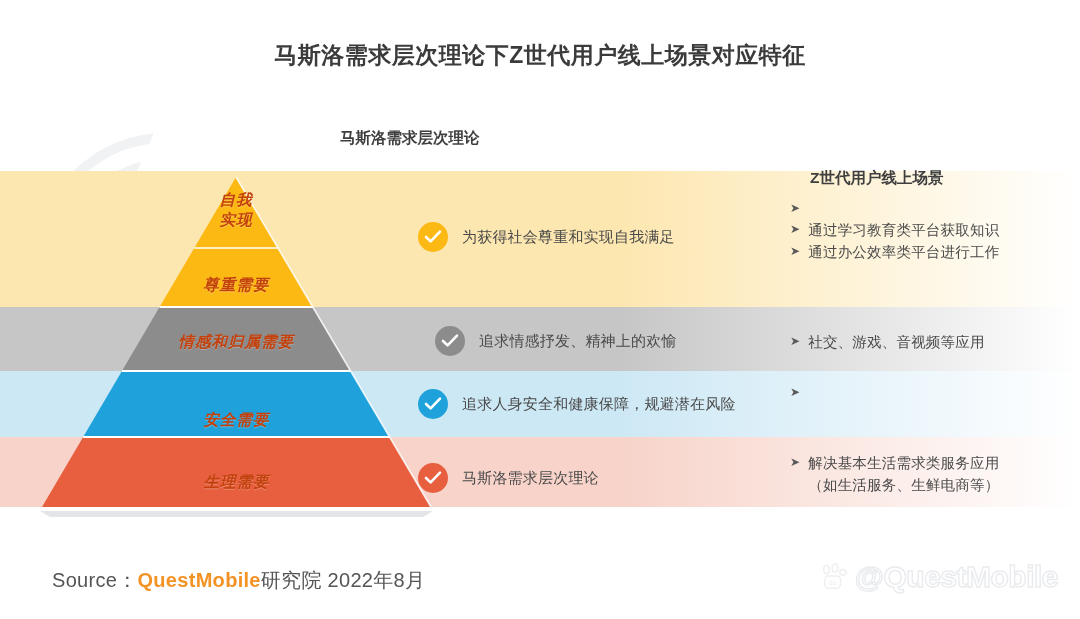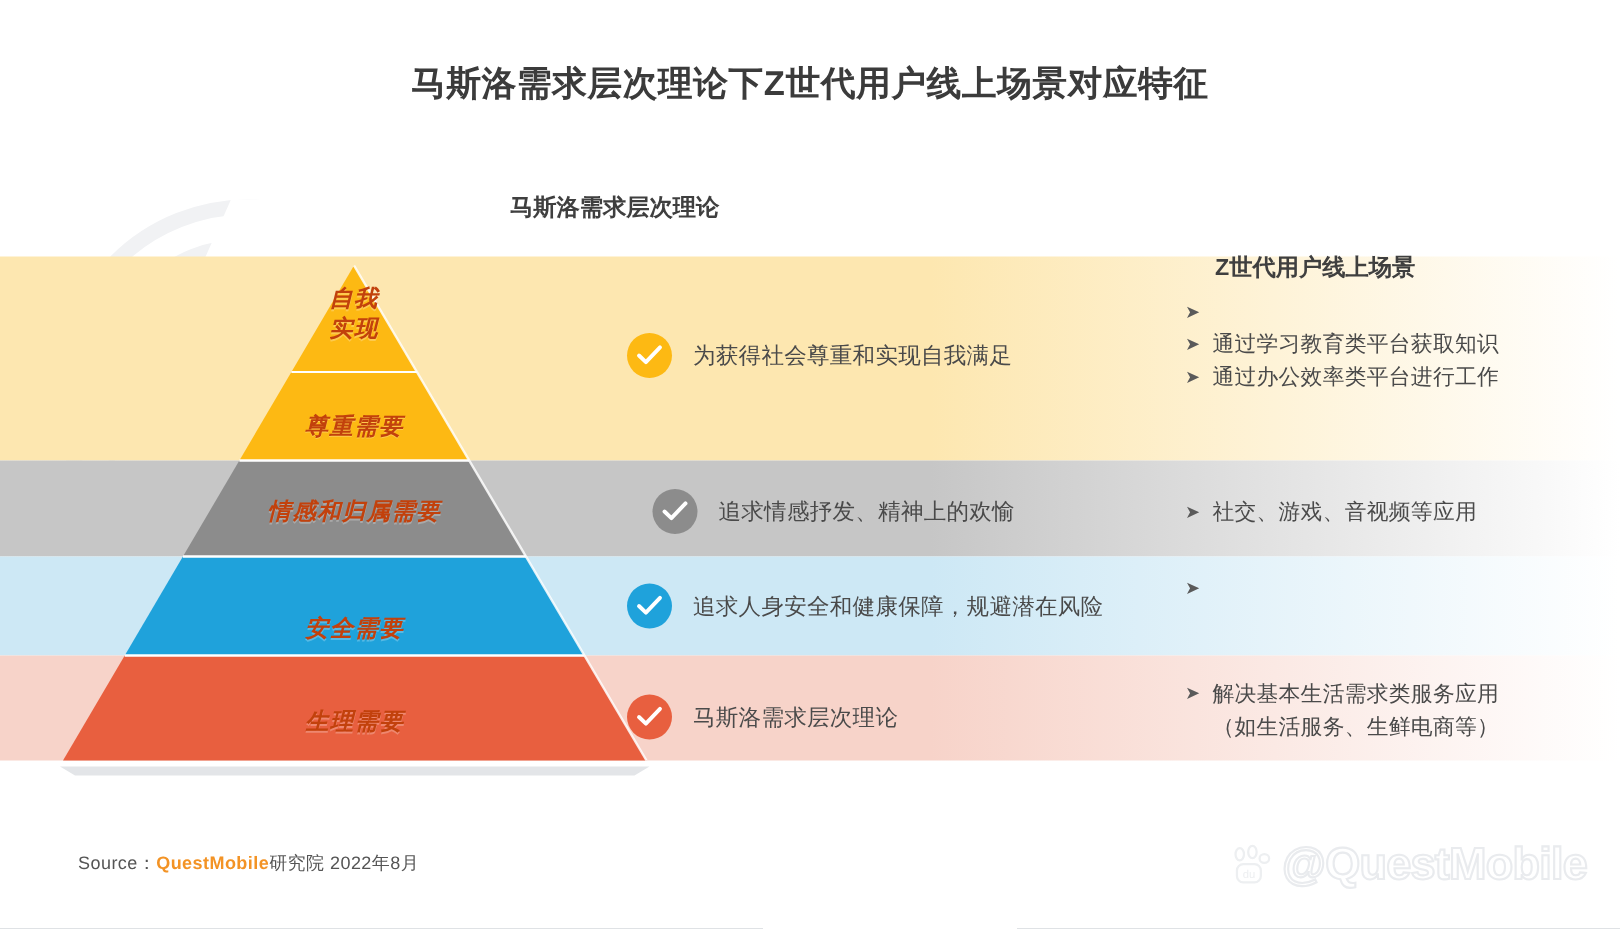--- a/index.html
+++ b/index.html
@@ -161,21 +161,21 @@
     font-size: 12px;
     line-height: 1.75;
   }
   .bullet-text { white-space: pre-line; }
 
   
   .source {
     position: absolute;
     left: 52px;
     top: 567px;
-    font-size: 12px;
+    font-size: 20px;
     color: #555555;
     letter-spacing: 0.3px;
   }
   .source .brand { font-weight: bold; }
 
   .wm-logo {
     position: absolute;
     right: 22px;
     top: 560px;
     display: flex;

